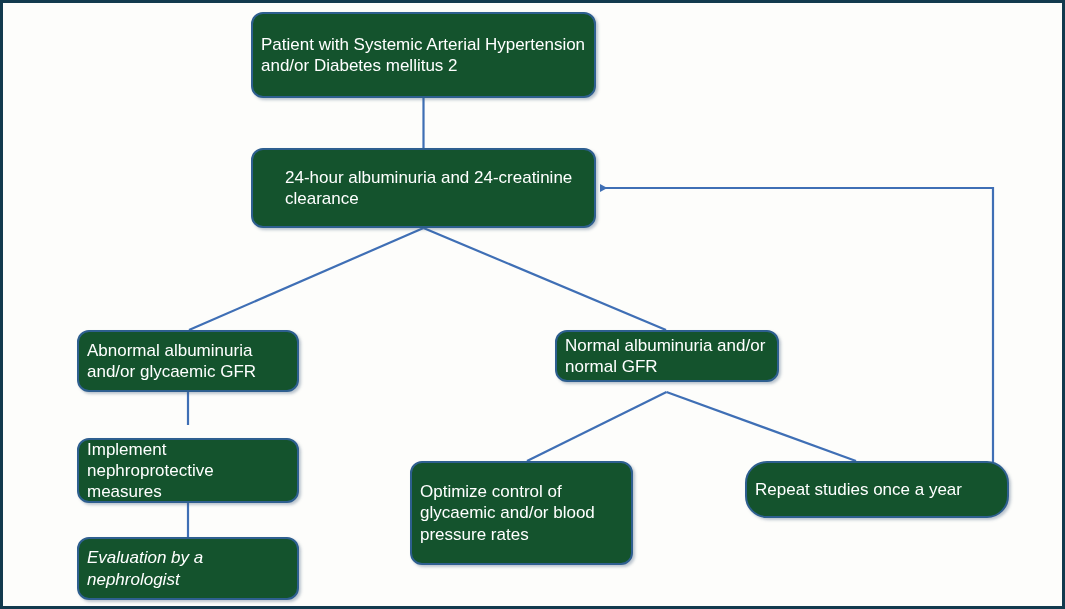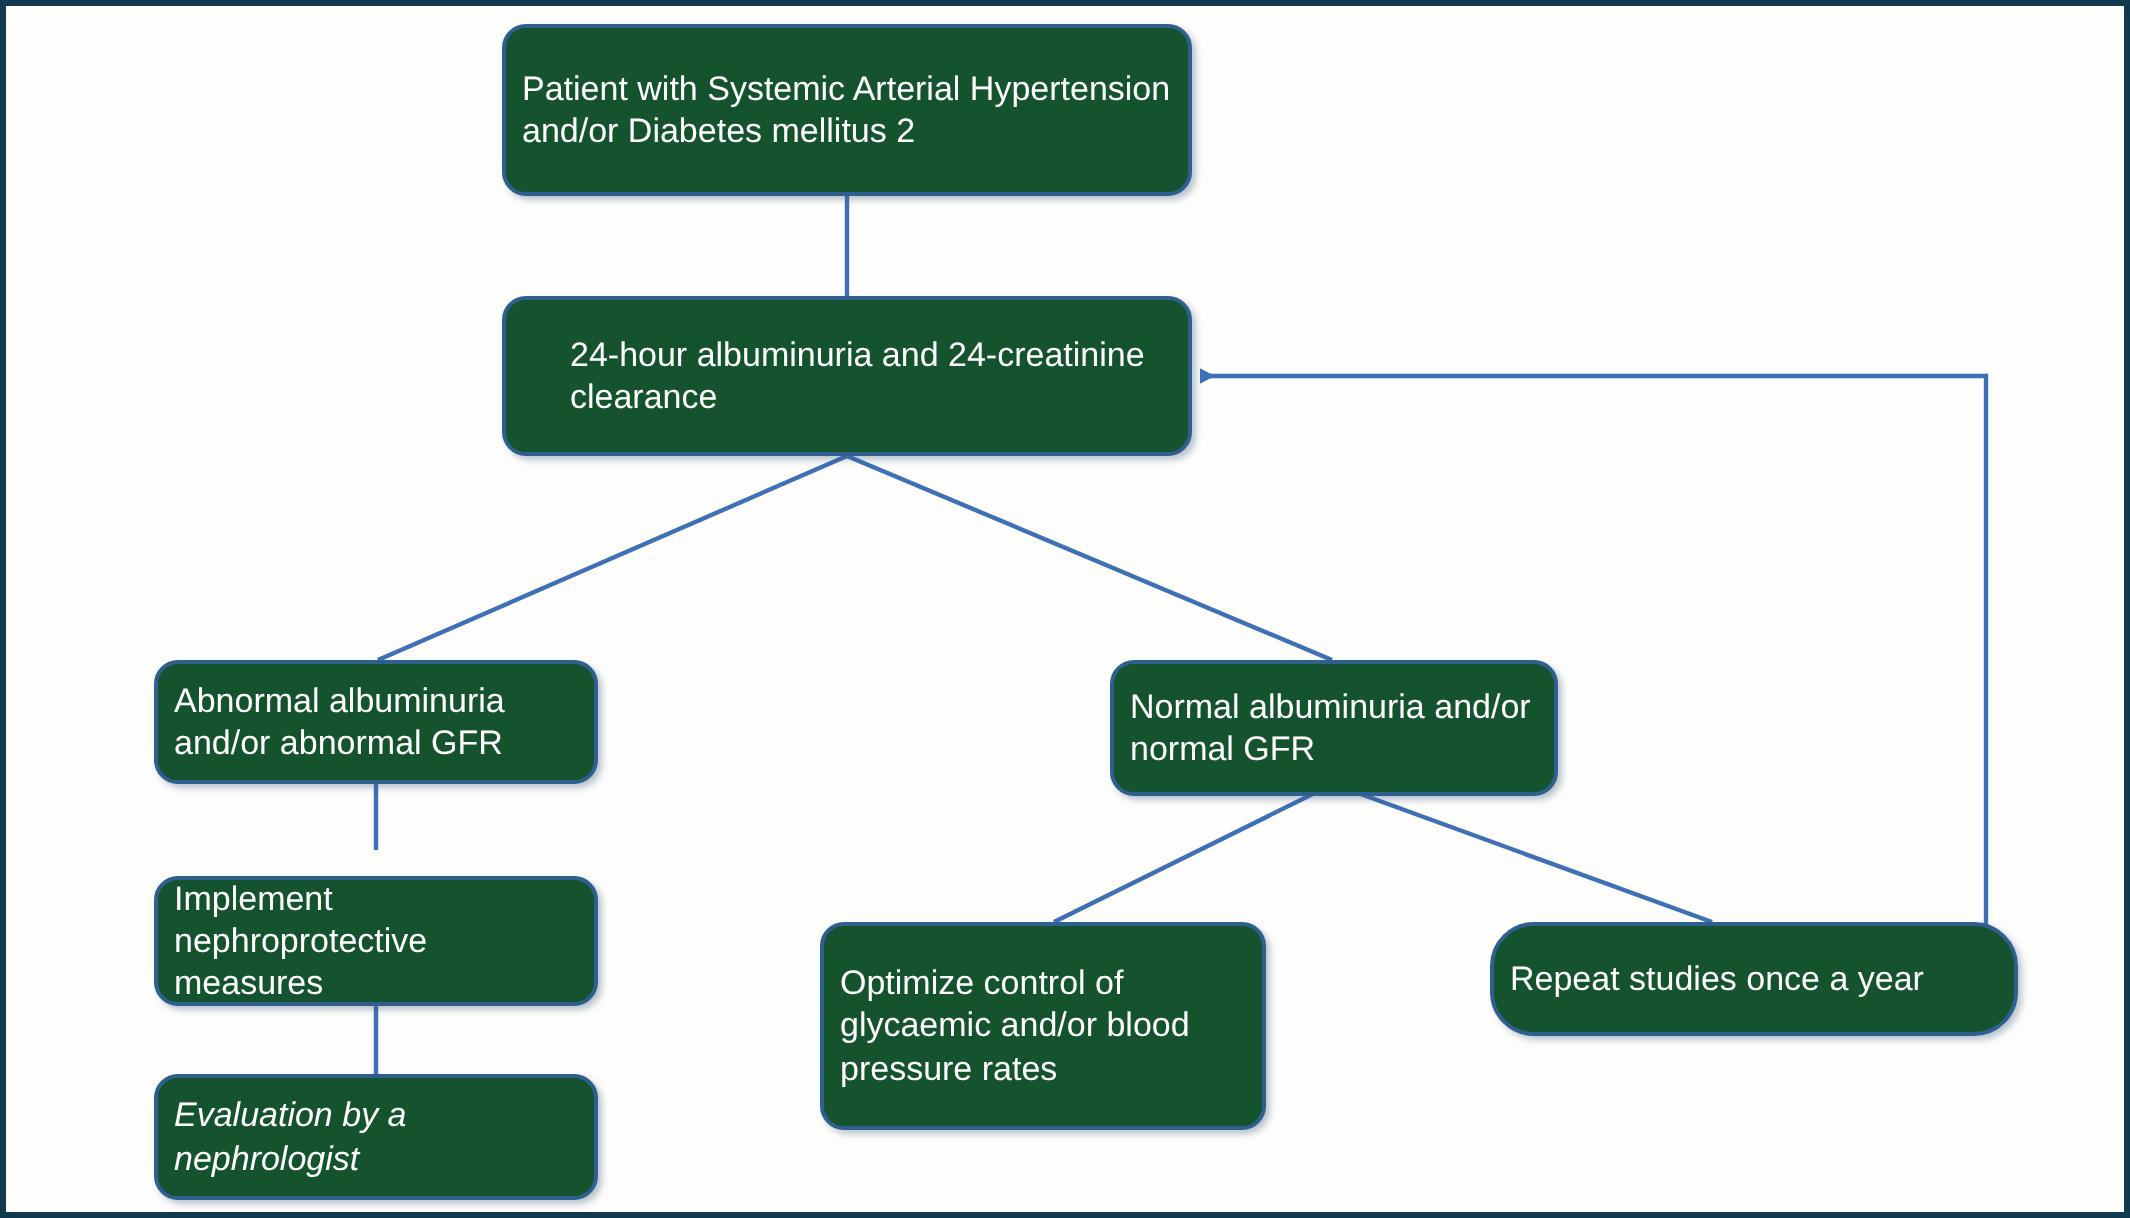--- a/index.html
+++ b/index.html
@@ -76,24 +76,24 @@
 
   <div class="node" style="left:248px; top:9px; width:345px; height:86px;">
     <span>Patient with Systemic Arterial Hypertension and/or Diabetes mellitus 2</span>
   </div>
 
   <div class="node" style="left:248px; top:145px; width:345px; height:80px;padding-left:32px;">
     <span>24-hour albuminuria and 24-creatinine clearance</span>
   </div>
 
   <div class="node" style="left:74px; top:327px; width:222px; height:62px;">
-    <span>Abnormal albuminuria and/or abnormal GFR</span>
+    <span>Abnormal albuminuria and/or glycaemic GFR</span>
   </div>
 
-  <div class="node" style="left:552px; top:327px; width:224px; height:68px;">
+  <div class="node" style="left:552px; top:327px; width:224px; height:52px;">
     <span>Normal albuminuria and/or normal GFR</span>
   </div>
 
   <div class="node" style="left:74px; top:422px; width:222px; height:65px;margin-top:13px;">
     <span>Implement nephroprotective measures</span>
   </div>
 
   <div class="node" style="left:407px; top:458px; width:223px; height:104px;">
     <span>Optimize control of glycaemic and/or blood pressure rates</span>
   </div>

